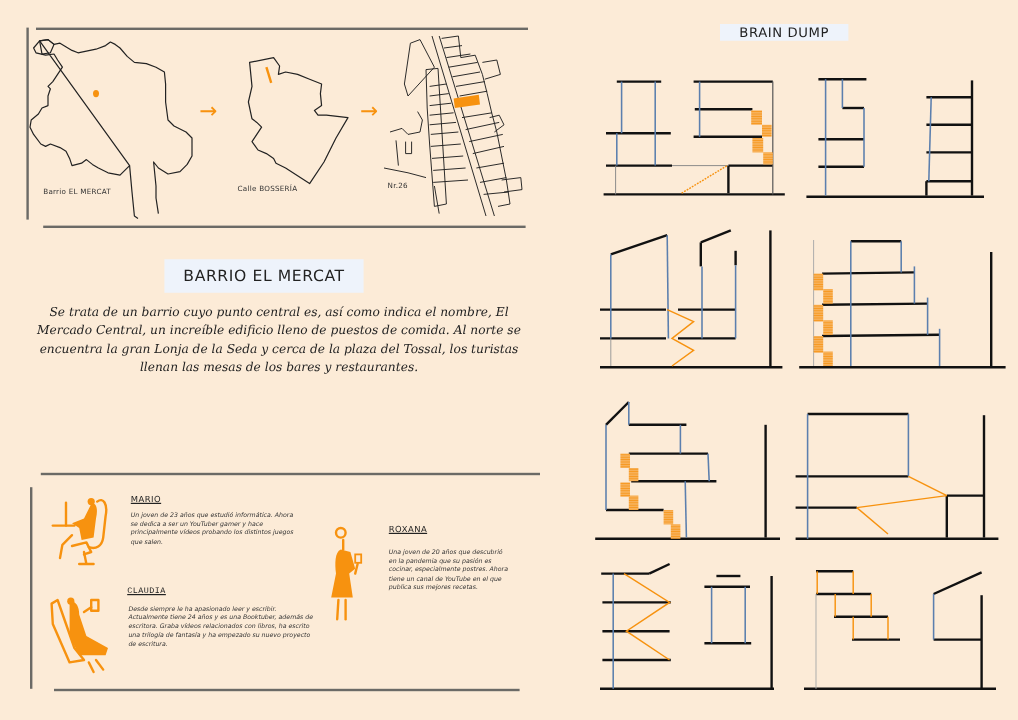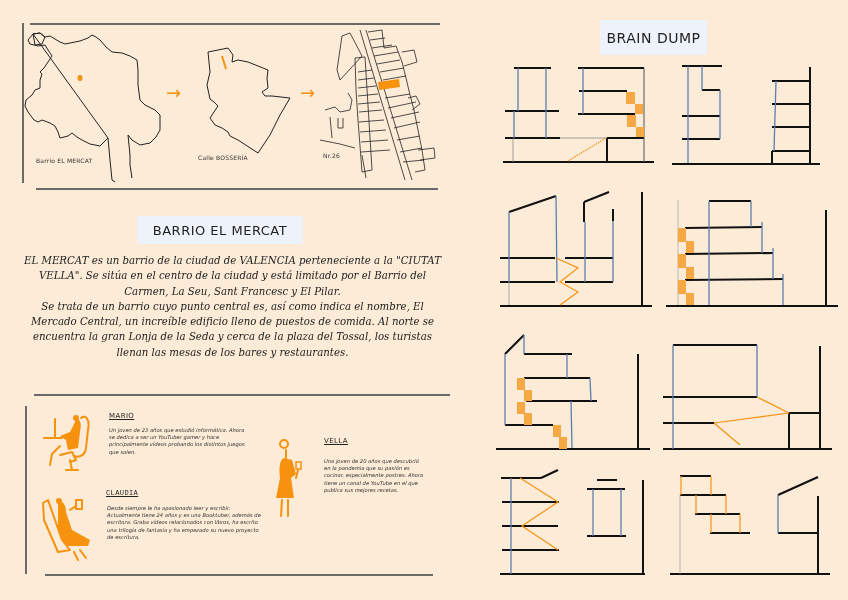--- a/index.html
+++ b/index.html
@@ -102,21 +102,20 @@
     <path d="M330,117 L332,138 M338,118 L338,128 L343,128 L343,118"></path>
     <path d="M362,155 L366,178"></path>
   </g>
   <polygon points="378,82 399,79 400,87 379,90" fill="#f7920f"></polygon>
 </svg>
 <div class="map-caption" style="left:323px;top:152px;">Nr.26</div>
 
 <div class="title-box" style="left:137px;top:216px;width:166px;height:28px;font-size:13px;">BARRIO EL MERCAT</div>
 
 <div class="intro">
-  <p>EL MERCAT es un barrio de la ciudad de VALENCIA perteneciente a la "CIUTAT VELLA". Se sitúa en el centro de la ciudad y está limitado por el Barrio del Carmen, La Seu, Sant Francesc y El Pilar.</p>
   <p>Se trata de un barrio cuyo punto central es, así como indica el nombre, El Mercado Central, un increíble edificio lleno de puestos de comida. Al norte se encuentra la gran Lonja de la Seda y cerca de la plaza del Tossal, los turistas llenan las mesas de los bares y restaurantes.</p>
 </div>
 
 <div class="rule-h" style="left:34px;top:394px;width:416px;"></div>
 <div class="rule-v" style="left:25px;top:406px;height:168px;"></div>
 <div class="rule-h" style="left:45px;top:574px;width:388px;"></div>
 
 <svg style="left:0;top:0;" width="120" height="480">
   <g fill="none" stroke="#f7920f" stroke-width="2" stroke-linecap="round" stroke-linejoin="round">
     <line x1="55" y1="419" x2="55" y2="438"></line>
@@ -149,24 +148,24 @@
   <g fill="none" stroke="#f7920f" stroke-width="2" stroke-linecap="round">
     <circle cx="284" cy="444" r="4"></circle>
     <line x1="286" y1="450" x2="286" y2="458"></line>
     <line x1="282" y1="500" x2="281" y2="516"></line>
     <line x1="288" y1="500" x2="288" y2="516"></line>
     <line x1="298" y1="470" x2="296" y2="478"></line>
   </g>
   <rect x="296" y="462" width="5" height="7" fill="none" stroke="#f7920f" stroke-width="1.5"></rect>
   <path d="M284,458 C279,460 279,470 280,478 L276,498 L294,498 L291,478 L296,474 L292,460 Z" fill="#f7920f"></path>
 </svg>
-<div class="person-name" style="left:324px;top:437px;">VELLA</div>
+<div class="person-name" style="left:324px;top:437px;">ROXANA</div>
 <div class="person-bio" style="left:324px;top:458px;width:100px;">Una joven de 20 años que descubrió en la pandemia que su pasión es cocinar, especialmente postres. Ahora tiene un canal de YouTube en el que publica sus mejores recetas.</div>
 
-<div class="title-box" style="left:600px;top:20px;width:107px;height:35px;font-size:14px;">BRAIN DUMP</div>
+<div class="title-box" style="left:600px;top:20px;width:107px;height:14px;font-size:11px;">BRAIN DUMP</div>
 
 <svg style="left:0;top:0;" width="848" height="600">
   <defs>
     <pattern id="hatch" width="4" height="2" patternUnits="userSpaceOnUse">
       <rect width="4" height="2" fill="#f7b15a"></rect>
       <line x1="0" y1="1" x2="4" y2="1" stroke="#f7920f" stroke-width="0.6"></line>
     </pattern>
   </defs>
 
   <g>

